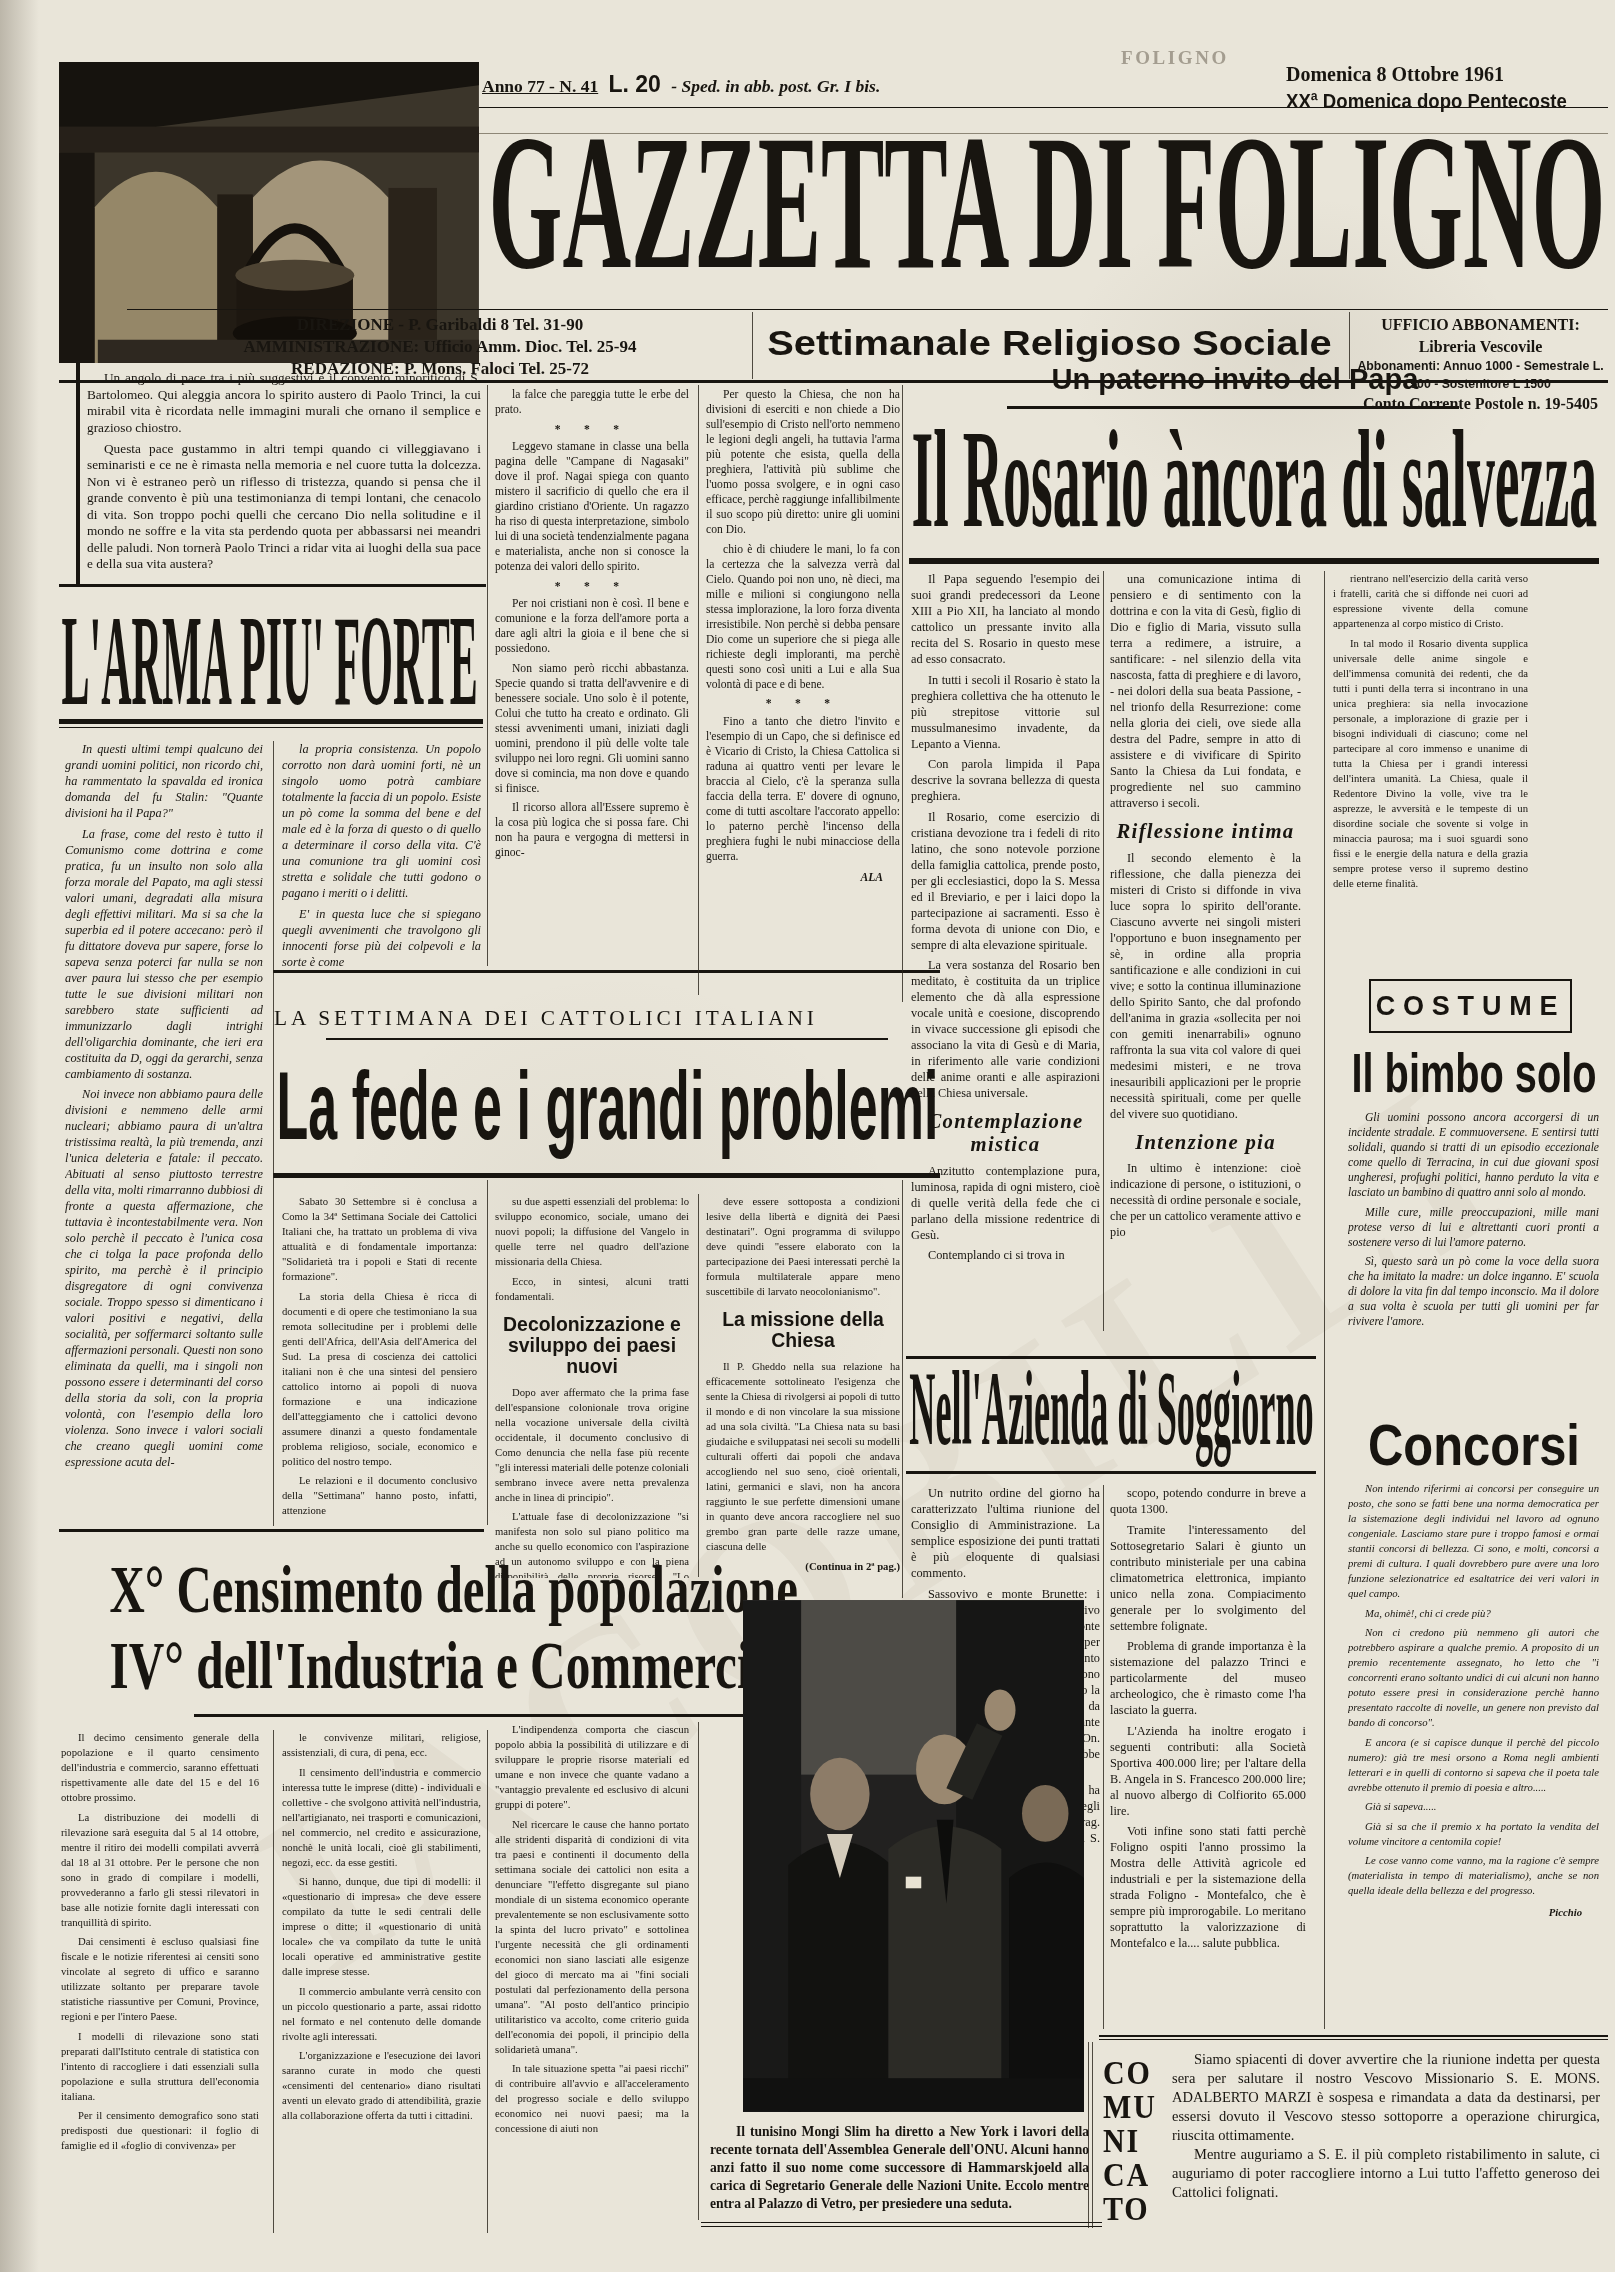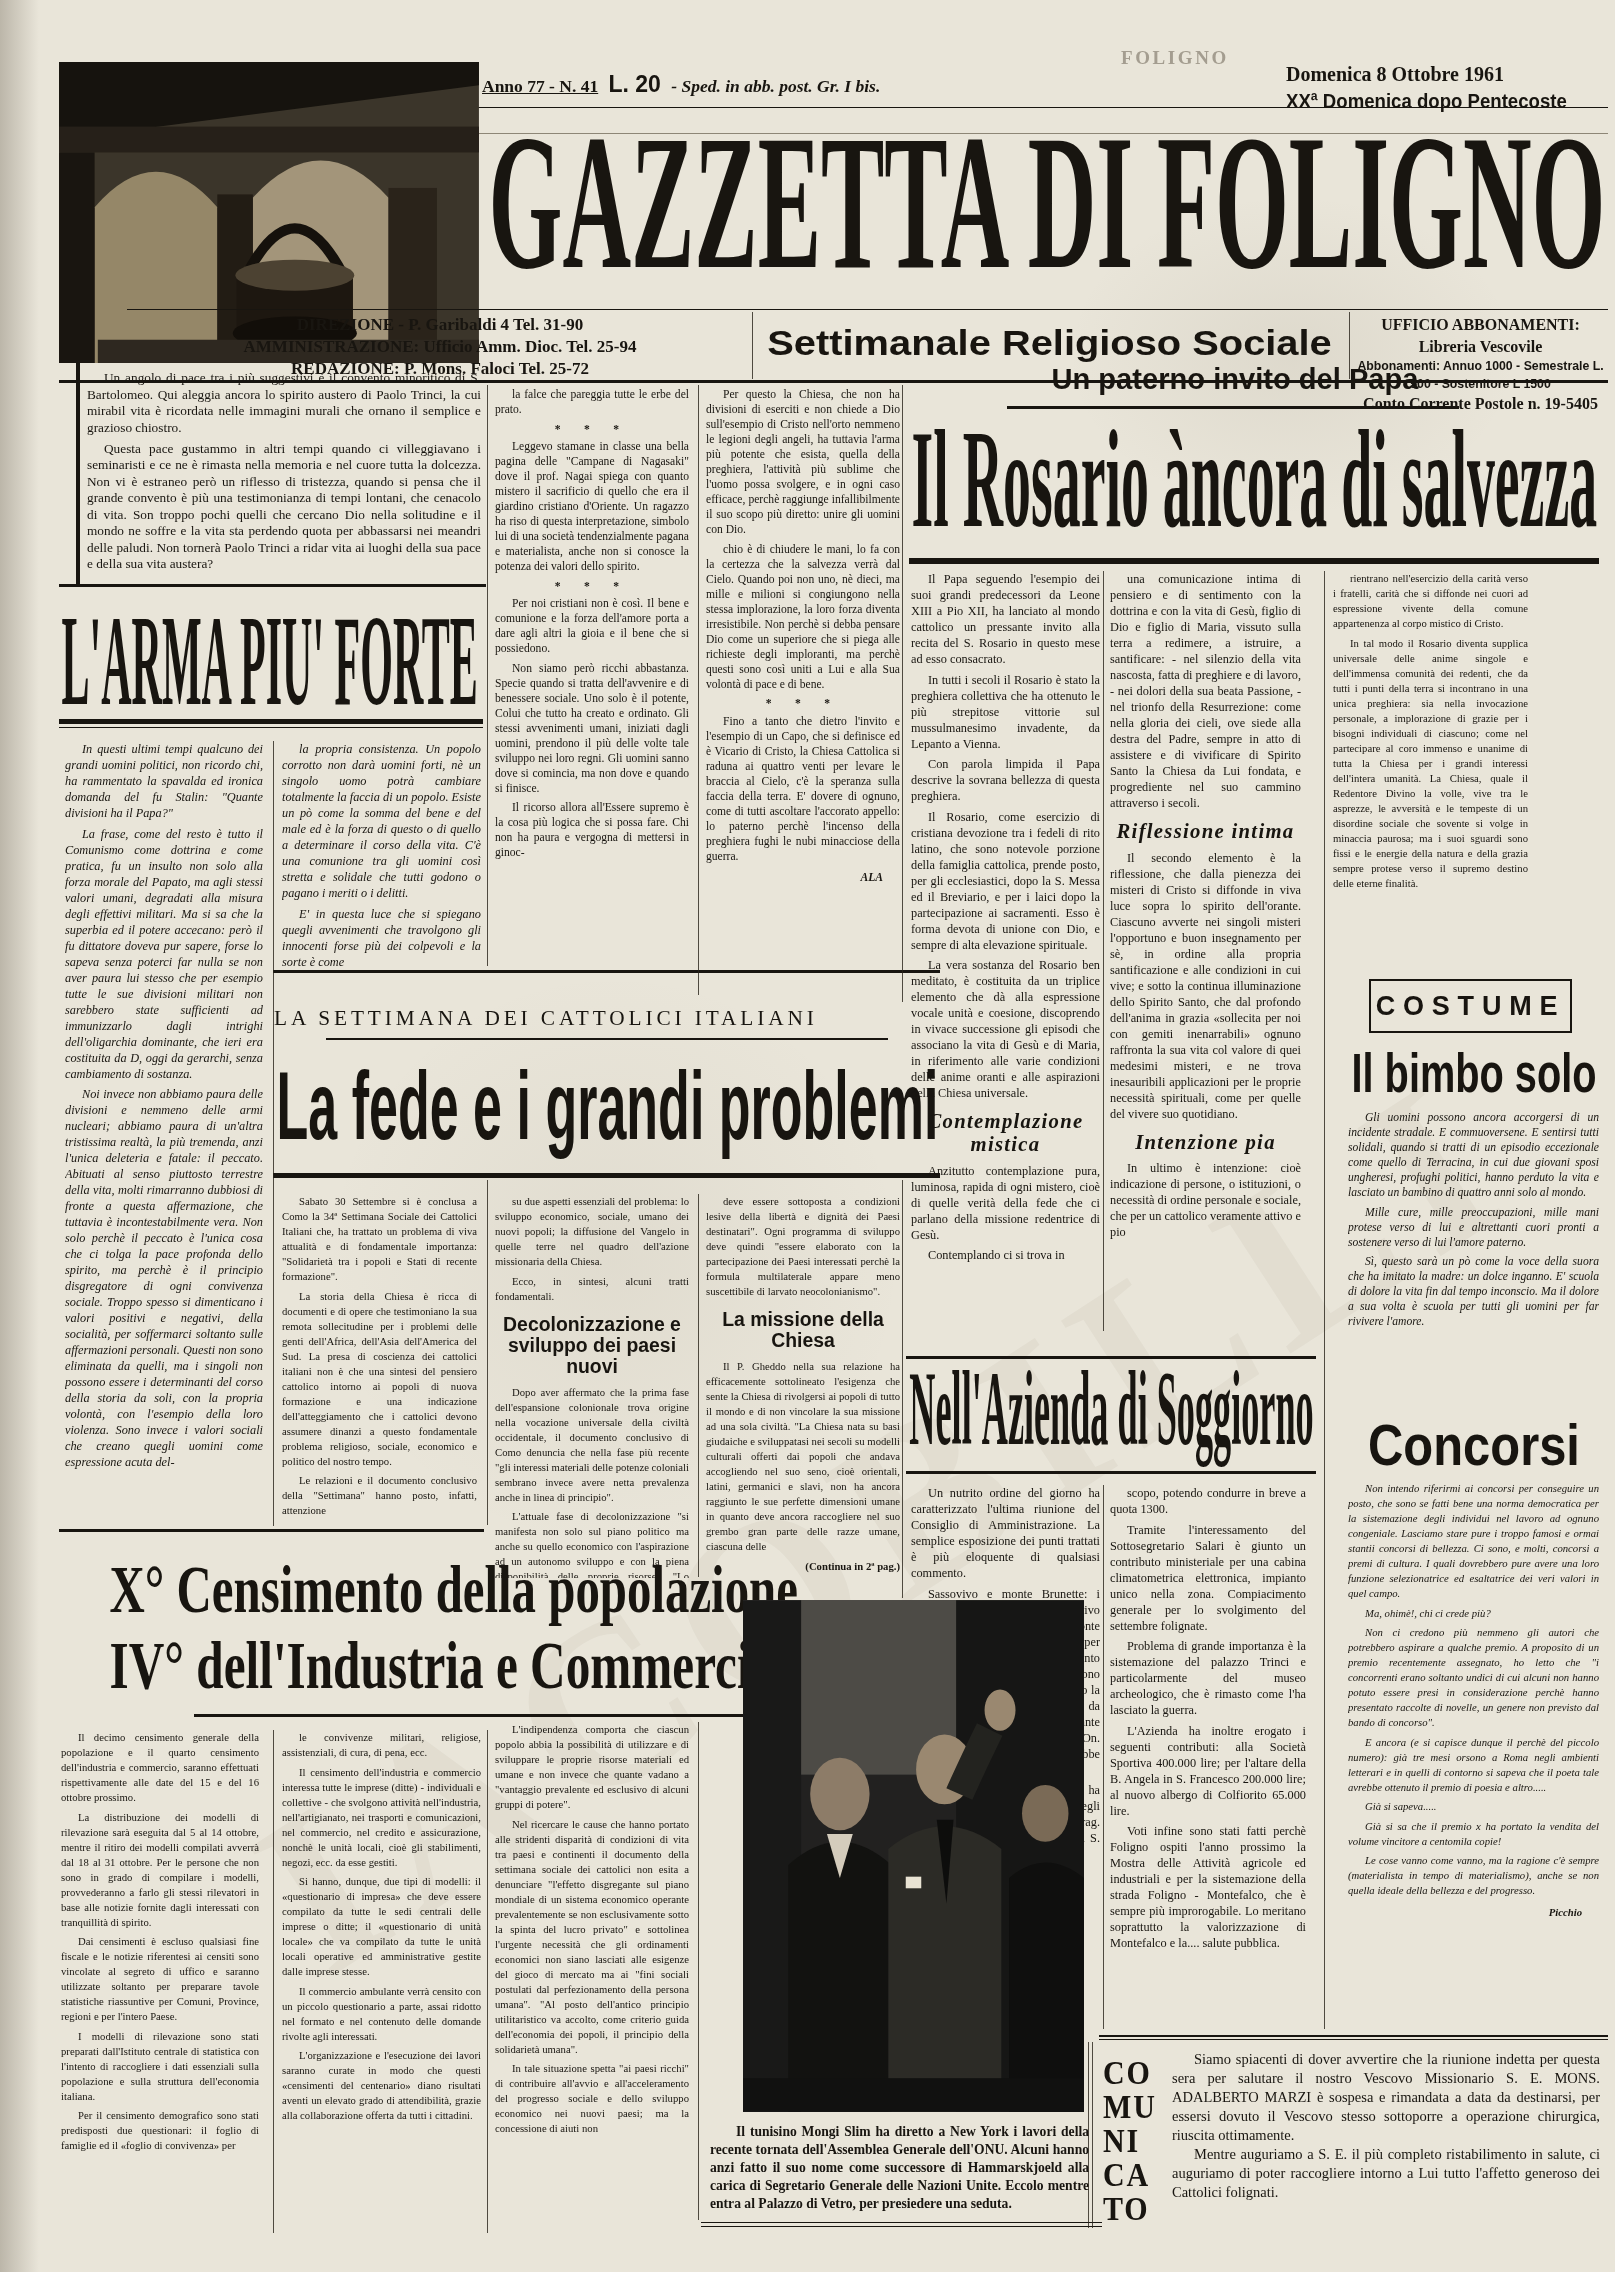--- a/index.html
+++ b/index.html
@@ -93,21 +93,21 @@
   </div>
 
   <div class="abs" style="left:486px;top:134px;width:1122px;height:149px;">
     <svg width="1122" height="149" viewBox="0 0 1736 230">
       <text x="4" y="205" font-size="300" font-weight="700" font-family="Liberation Serif, DejaVu Serif, serif" textLength="1728" lengthAdjust="spacingAndGlyphs">GAZZETTA DI FOLIGNO</text>
     </svg>
   </div>
 
   <div class="hr" style="left:127px;top:309px;width:1481px;height:1.3px;"></div>
   <div class="abs infocell" style="left:133px;top:314px;width:614px;">
-    <div>DIREZIONE - P. Garibaldi 4 Tel. 31-90</div>
+    <div>DIREZIONE - P. Garibaldi 8 Tel. 31-90</div>
     <div>AMMINISTRAZIONE: Ufficio Amm. Dioc.  Tel. 25-94</div>
     <div>REDAZIONE: P. Mons. Faloci Tel. 25-72</div>
   </div>
   <div class="vr" style="left:752px;top:312px;height:67px;"></div>
   <div class="abs" style="left:755px;top:323px;width:589px;height:44px;">
     <svg width="589" height="44" viewBox="0 0 912 68">
       <text x="19" y="50" font-size="54" font-weight="700" font-family="Liberation Sans, DejaVu Sans, sans-serif" textLength="874" lengthAdjust="spacingAndGlyphs">Settimanale Religioso Sociale</text>
     </svg>
   </div>
   <div class="vr" style="left:1349px;top:312px;height:67px;"></div>

